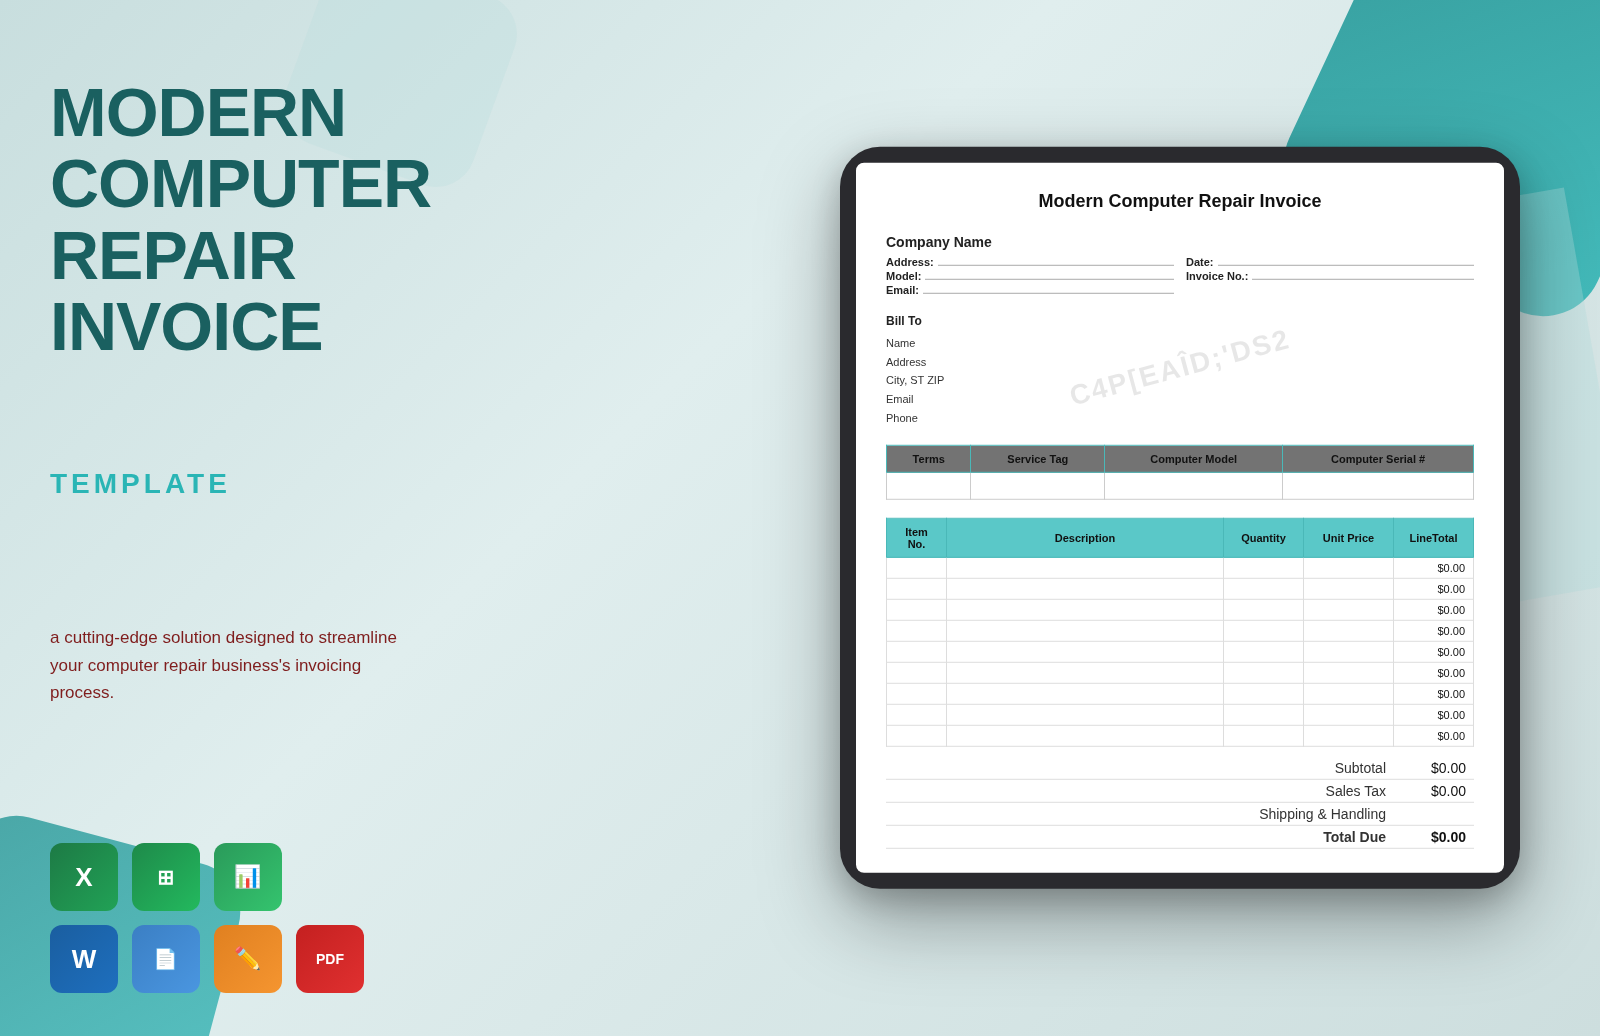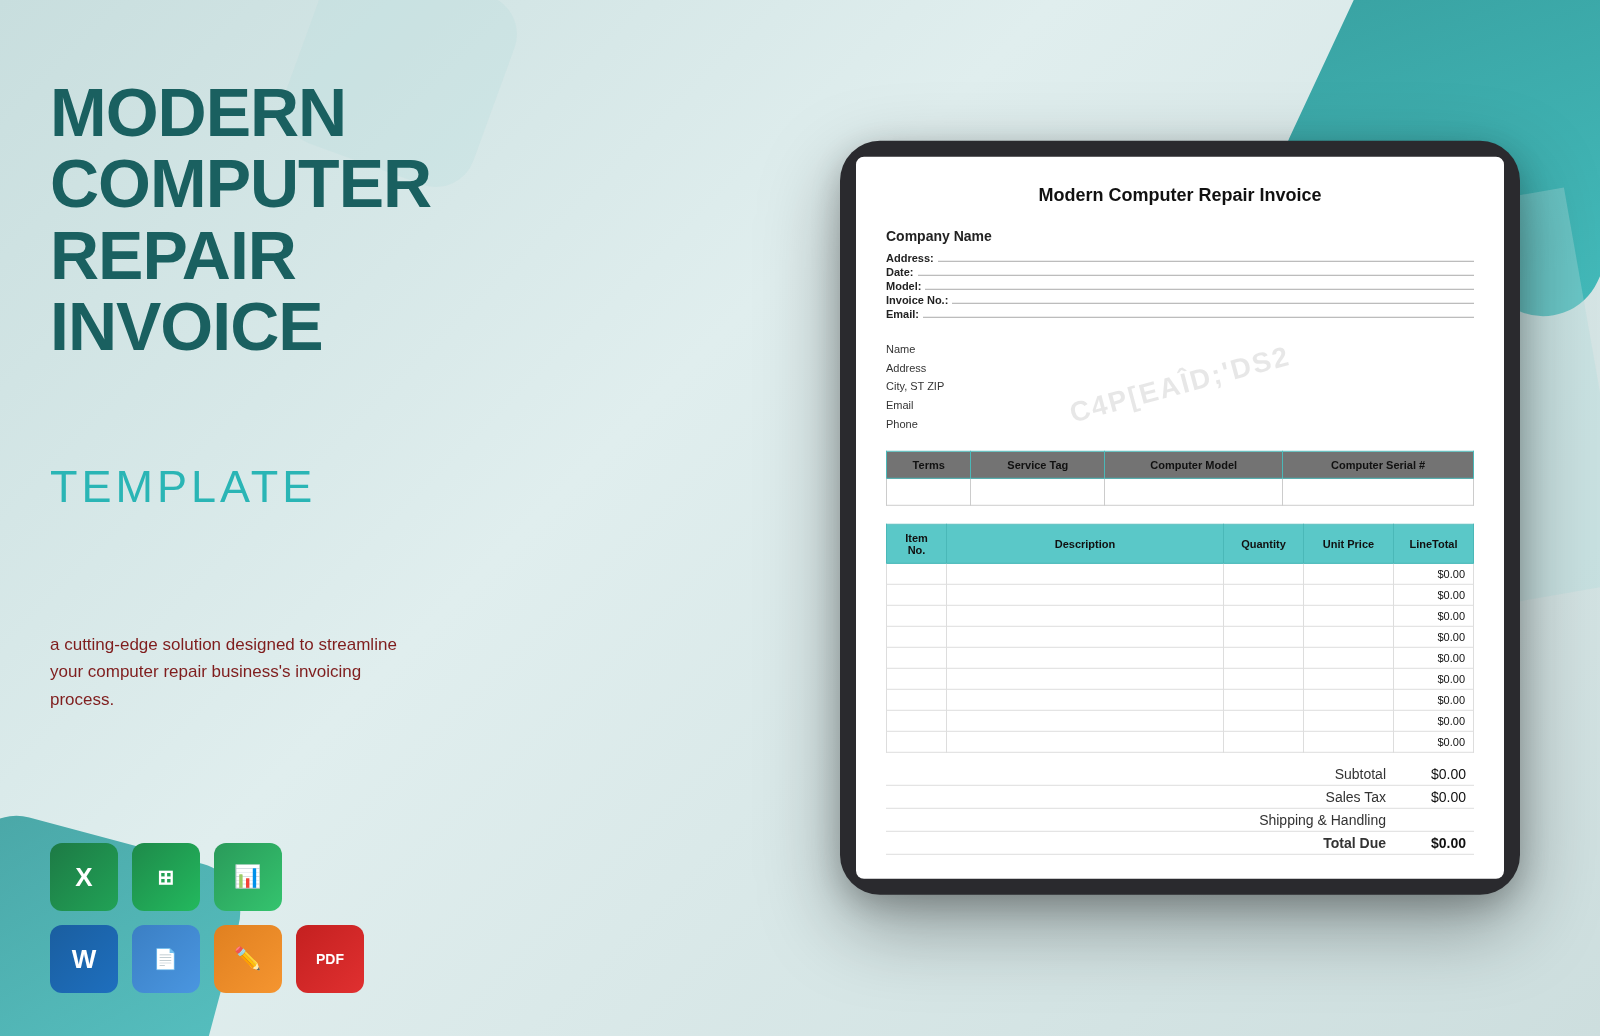--- a/index.html
+++ b/index.html
@@ -80,22 +80,22 @@
       font-size: 68px;
       font-weight: 900;
       color: #1a6060;
       line-height: 1.05;
       letter-spacing: -1px;
       text-transform: uppercase;
       margin-bottom: 8px;
     }
 
     .sub-title {
-      font-size: 45px;
-      font-weight: 400;
+      font-size: 28px;
+      font-weight: 700;
       color: #2ab5b5;
       text-transform: uppercase;
       letter-spacing: 4px;
       margin-bottom: 28px;
     }
 
     .description {
       font-size: 17px;
       color: #7f1d1d;
       line-height: 1.6;
@@ -361,21 +361,21 @@
   </div>
 </div>
 
 <div class="phone-container">
   <div class="phone-frame">
     <div class="phone-inner">
       <div class="invoice">
 
         <div class="invoice-title">Modern Computer Repair Invoice</div>
 
-        <div style="display:grid; grid-template-columns: 1fr; gap: 2px 12px; margin-bottom: 18px;">
+        <div style="display:grid; grid-template-columns: 1fr 1fr; gap: 2px 12px; margin-bottom: 18px;">
           <div class="company-name">Company Name</div>
           <div></div>
 
           <div class="field-row">
             <span class="field-label">Address:</span>
             <div class="field-line"></div>
           </div>
           <div class="field-row">
             <span class="field-label">Date:</span>
             <div class="field-line"></div>
@@ -391,20 +391,21 @@
           </div>
 
           <div class="field-row">
             <span class="field-label">Email:</span>
             <div class="field-line"></div>
           </div>
           <div></div>
         </div>
 
         <div class="bill-to-section" style="position:relative;">
+          <div class="bill-to-title">Bill To</div>
           <div class="bill-to-lines">
             <div>Name</div>
             <div>Address</div>
             <div>City, ST ZIP</div>
             <div>Email</div>
             <div>Phone</div>
           </div>
 
           <div class="watermark">C4P[EAÎD;'DS2</div>
         </div>

